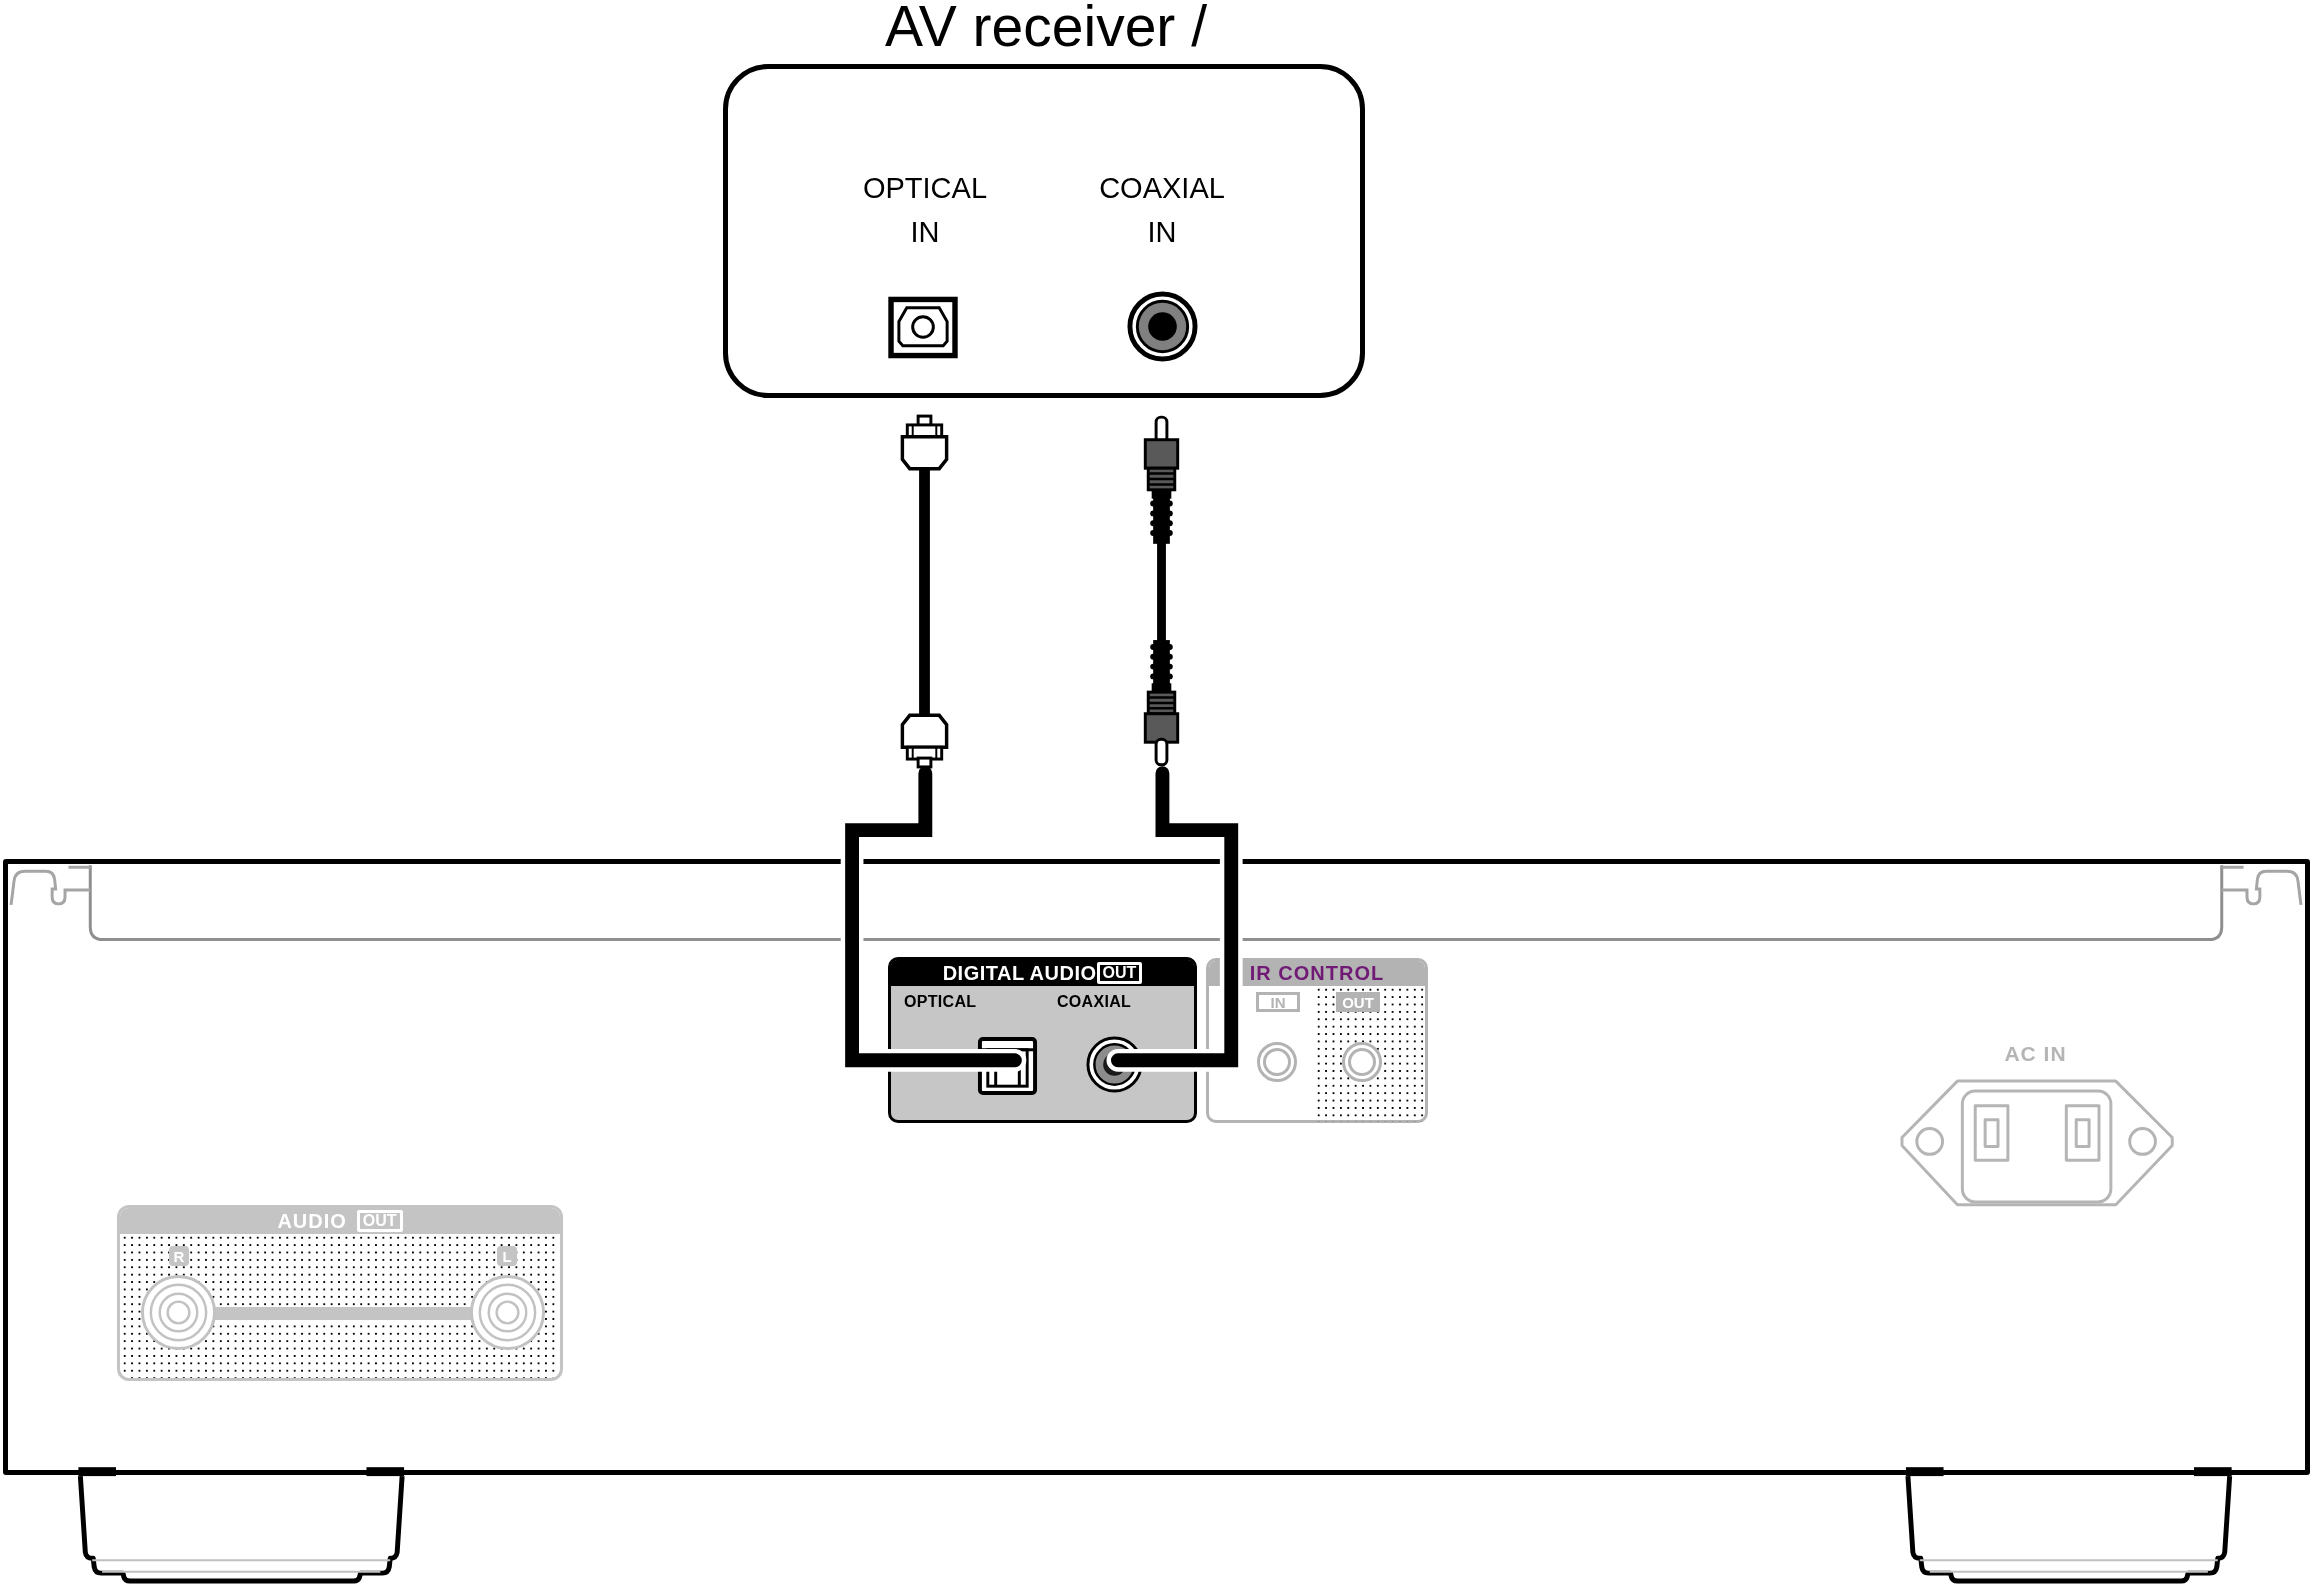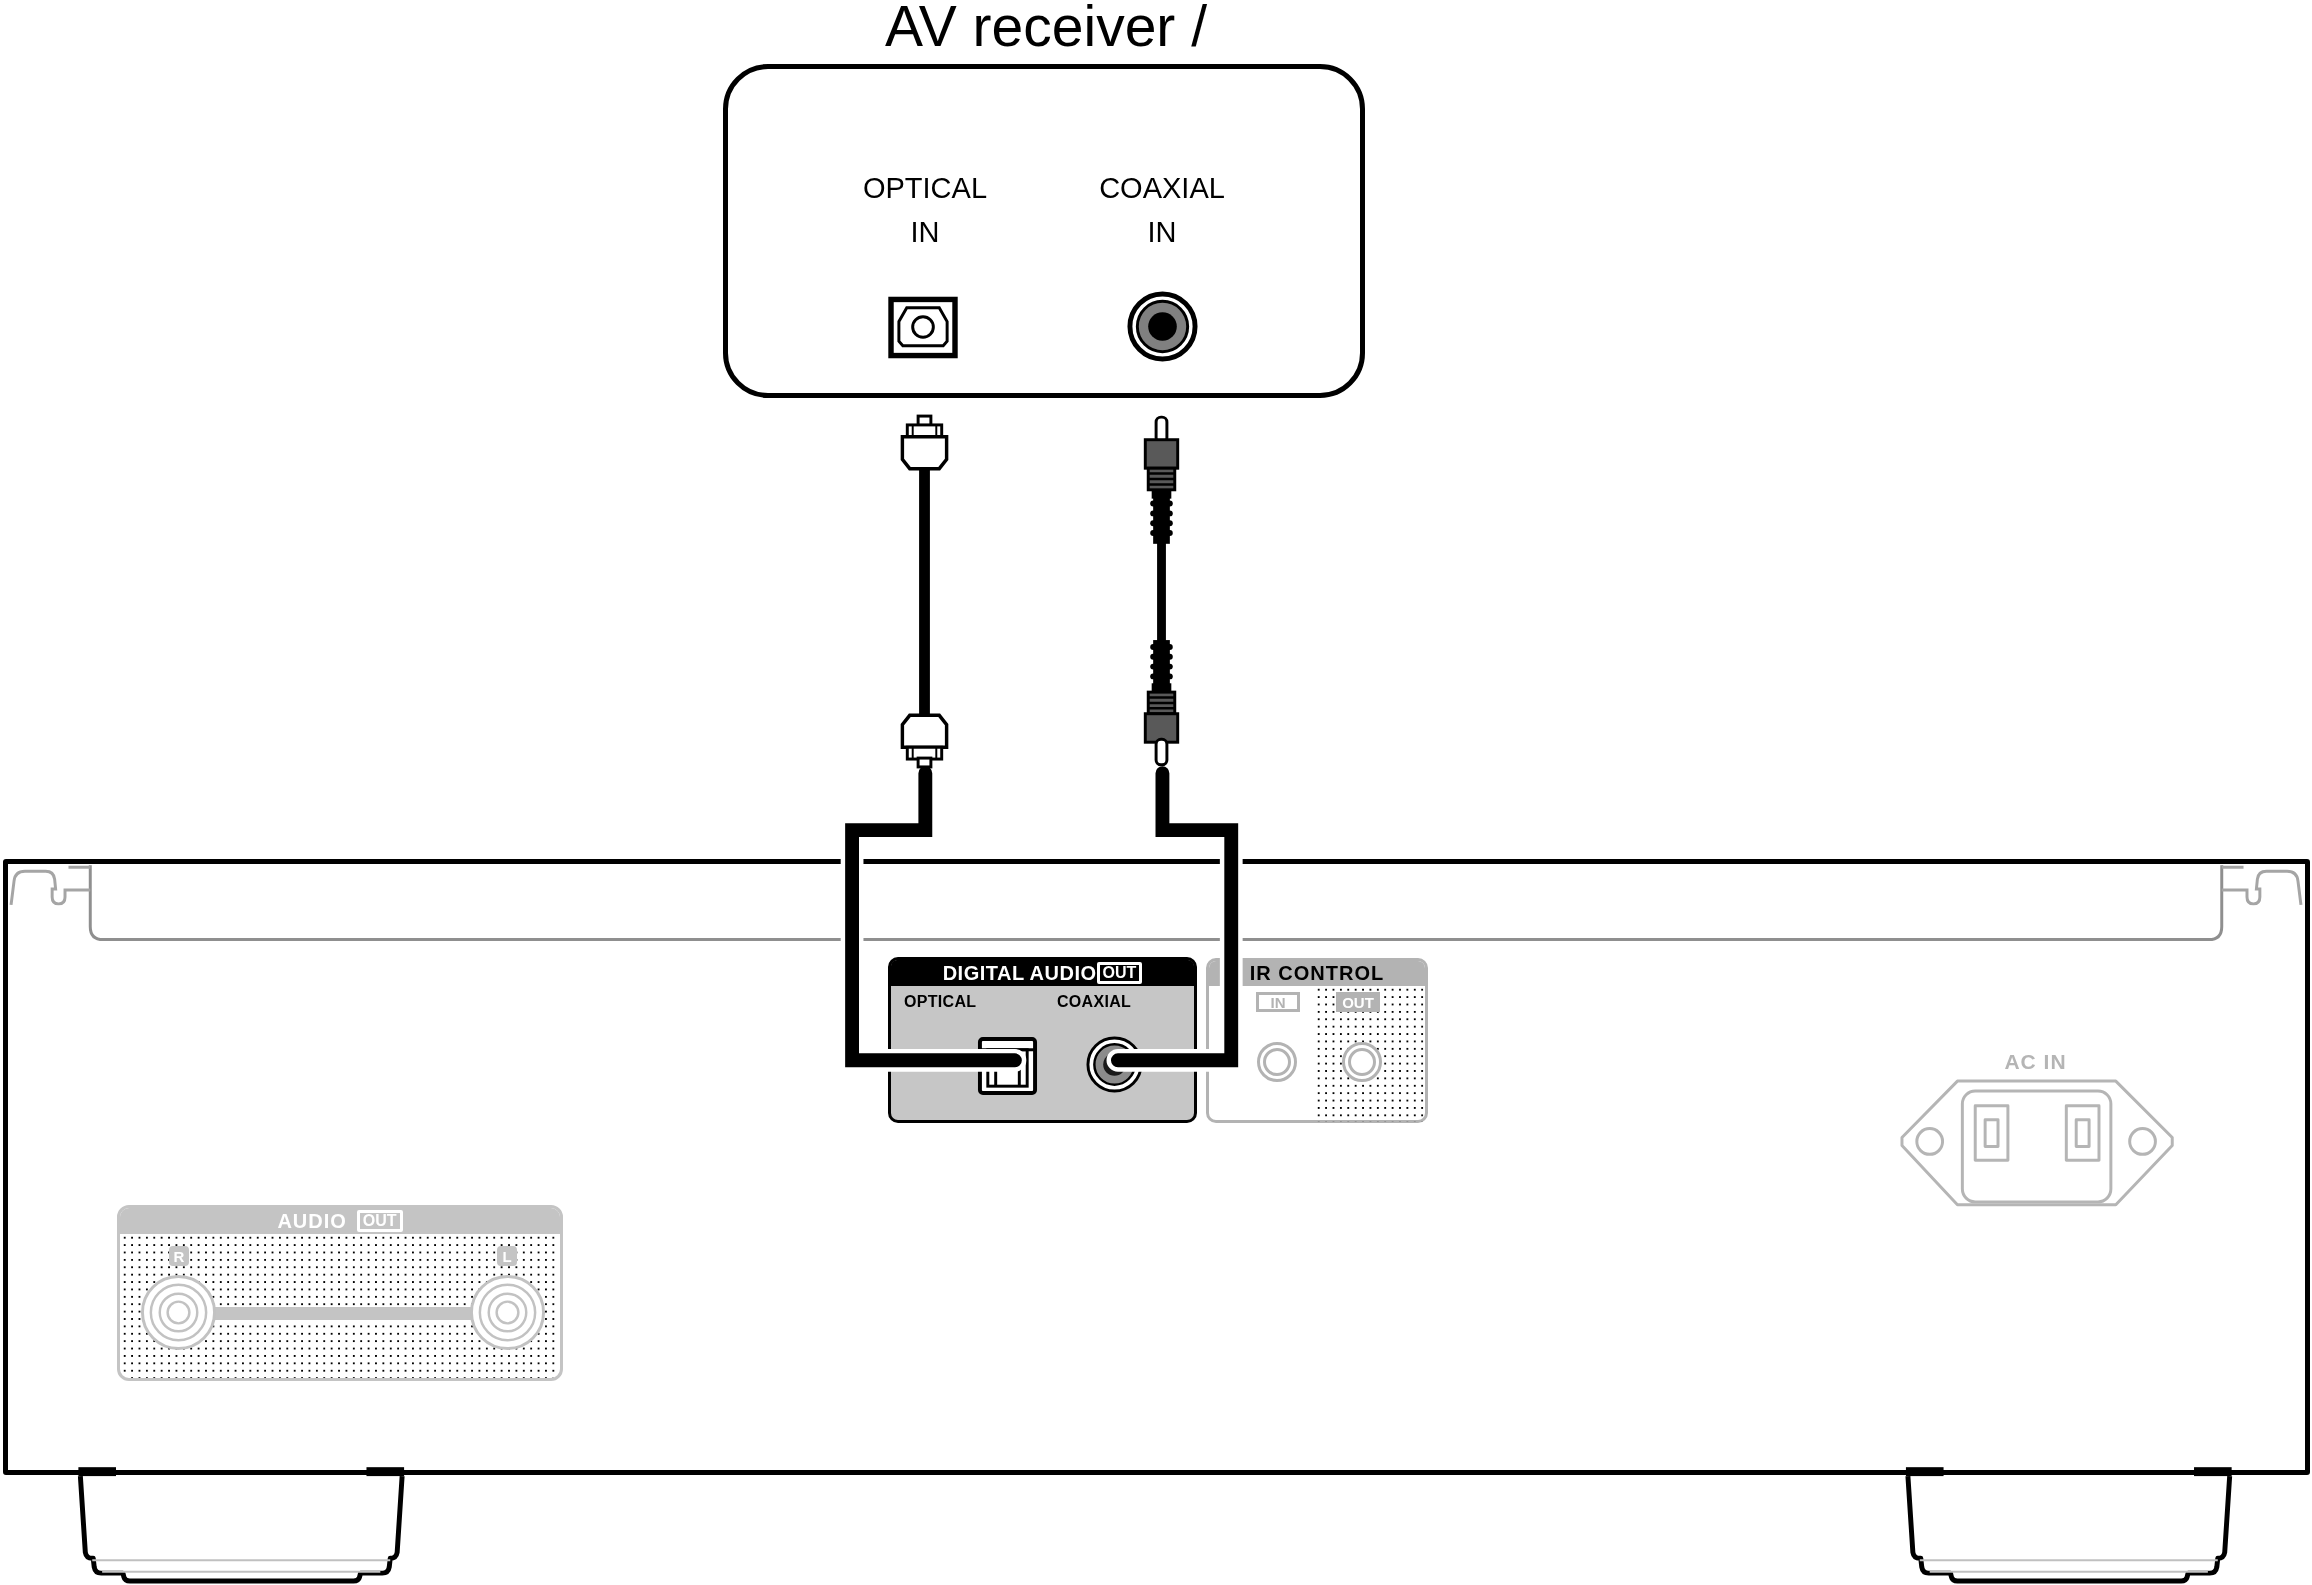--- a/index.html
+++ b/index.html
@@ -28,41 +28,41 @@
              border-radius:6px 6px 0 0;display:flex;align-items:center;justify-content:center;}
   .da-header .h-text{color:#fff;font-weight:bold;font-size:20px;letter-spacing:0.5px;}
   .badge-out-white{color:#fff;border:3px solid #fff;font-weight:bold;font-size:16px;
                    line-height:16px;padding:0 3px;border-radius:2px;}
   .da-label{position:absolute;top:33px;font-weight:bold;font-size:16px;letter-spacing:0.3px;}
 
   .ir-panel{left:1206px;top:958px;width:222px;height:165px;background:#fff;
             border:3px solid #b3b3b3;border-radius:10px;}
   .ir-header{position:absolute;left:0;top:0;right:0;height:25px;background:#b3b3b3;
              border-radius:7px 7px 0 0;display:flex;align-items:center;justify-content:center;}
-  .ir-header .h-text{color:#000000;font-weight:bold;font-size:20px;letter-spacing:1px;}
+  .ir-header .h-text{color:#701a75;font-weight:bold;font-size:20px;letter-spacing:1px;}
   .dots{background-image:radial-gradient(circle,#000 1.1px,transparent 1.3px);
         background-size:7.4px 7.4px;}
   .ir-dots{position:absolute;left:106px;top:25px;width:110px;height:136px;}
   .ir-badge{position:absolute;top:31px;width:44px;height:20px;box-sizing:border-box;
             font-weight:bold;font-size:15px;line-height:15px;display:flex;align-items:center;justify-content:center;}
   .ir-badge.in{left:47px;border:3px solid #b3b3b3;color:#b3b3b3;background:#fff;}
   .ir-badge.out{left:127px;background:#b3b3b3;color:#fff;}
 
   .ao-panel{left:117px;top:1205px;width:446px;height:176px;background:#fff;
             border:3px solid #c4c4c4;border-radius:12px;padding-left:16px;}
   .ao-header{position:absolute;left:0;top:0;right:0;height:26px;background:#c4c4c4;
              border-radius:9px 9px 0 0;display:flex;align-items:center;justify-content:center;gap:10px;}
   .ao-header .h-text{color:#fff;font-weight:bold;font-size:20px;letter-spacing:1px;}
   .ao-dots{position:absolute;left:1px;top:26px;width:438px;height:144px;border-radius:0 0 9px 9px;}
   .rl-badge{position:absolute;top:38px;width:20px;height:20px;background:#c4c4c4;color:#fff;
             font-weight:bold;font-size:15px;border-radius:4px;display:flex;align-items:center;justify-content:center;}
   .rca-bar{position:absolute;left:58px;top:99px;width:330px;height:13px;background:#c4c4c4;}
 
   .ac-in-label{left:1961px;top:1042px;width:149px;text-align:center;color:#b5b5b5;
-               font-weight:bold;font-size:21px;letter-spacing:1px;margin-top:8px;}
+               font-weight:bold;font-size:21px;letter-spacing:1px;}
 </style>
 </head>
 <body>
 
 <div id="canvas">
 
   <div class="abs main-unit"></div>
 
   <svg class="abs" style="left:0;top:0;" width="2313" height="1585" viewBox="0 0 2336 1601">
 

